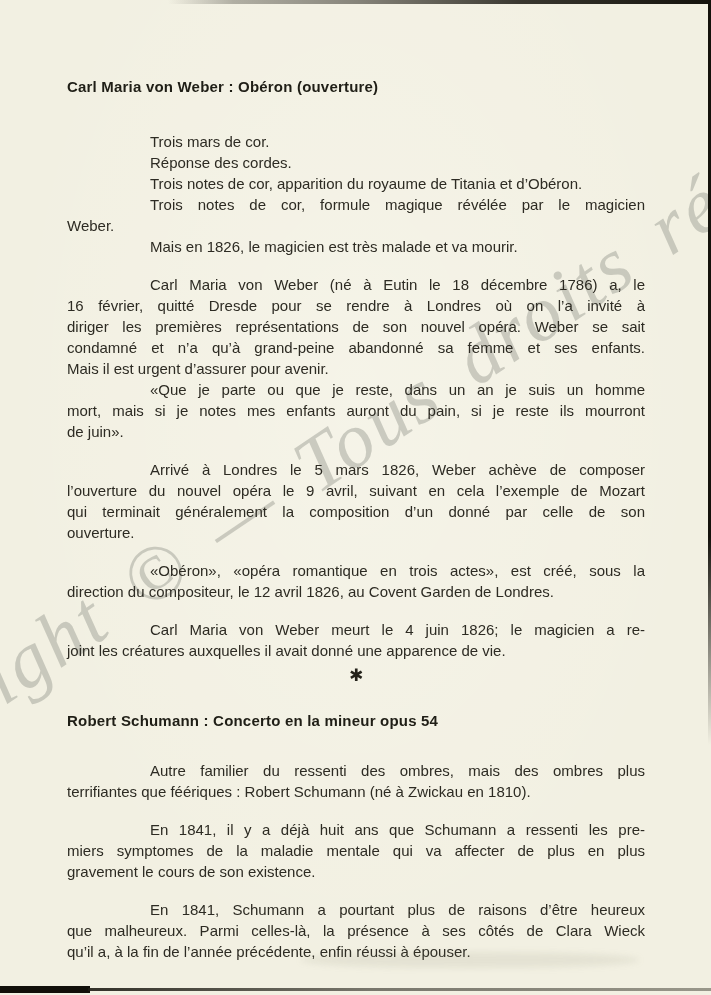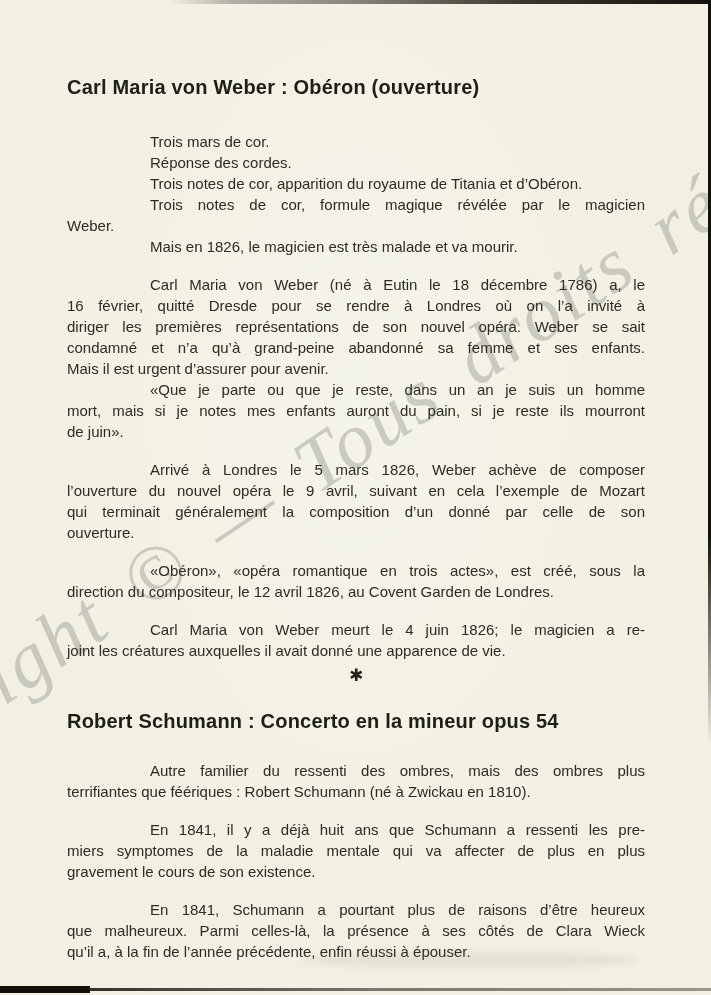--- a/index.html
+++ b/index.html
@@ -34,21 +34,21 @@
     color:var(--wm);
     z-index:1;
   }
   #content{
     position:absolute;left:67px;top:0;width:578px;
     z-index:2;
     font-size:15px;
     line-height:21px;
   }
   .heading{
-    font-size:20px;
+    font-size:15px;
     line-height:22px;
     font-weight:bold;
     color:var(--head);
     letter-spacing:0.2px;
   }
   .heading:first-child{margin:76px 0 33px 0;}
   .heading + .para ~ .heading, .heading:not(:first-child){margin:24px 0 28px 0;}
   .para{margin:17px 0 0 0;}
   .para.flush{margin-top:0;}
   .line{

